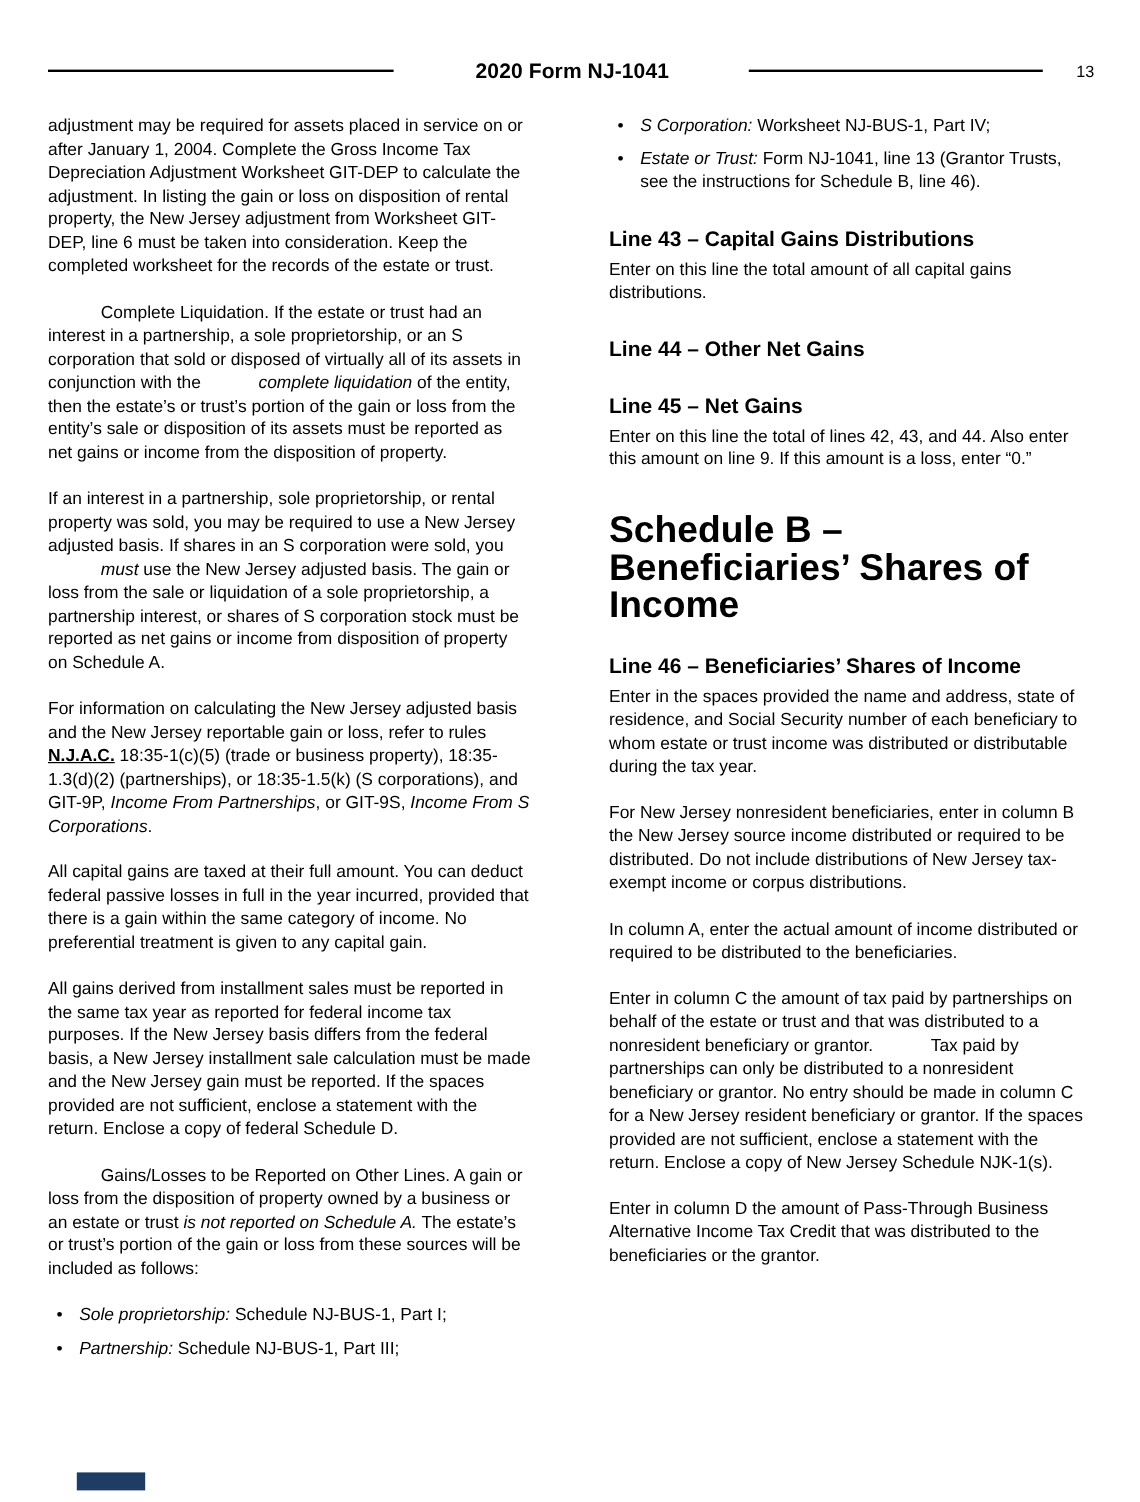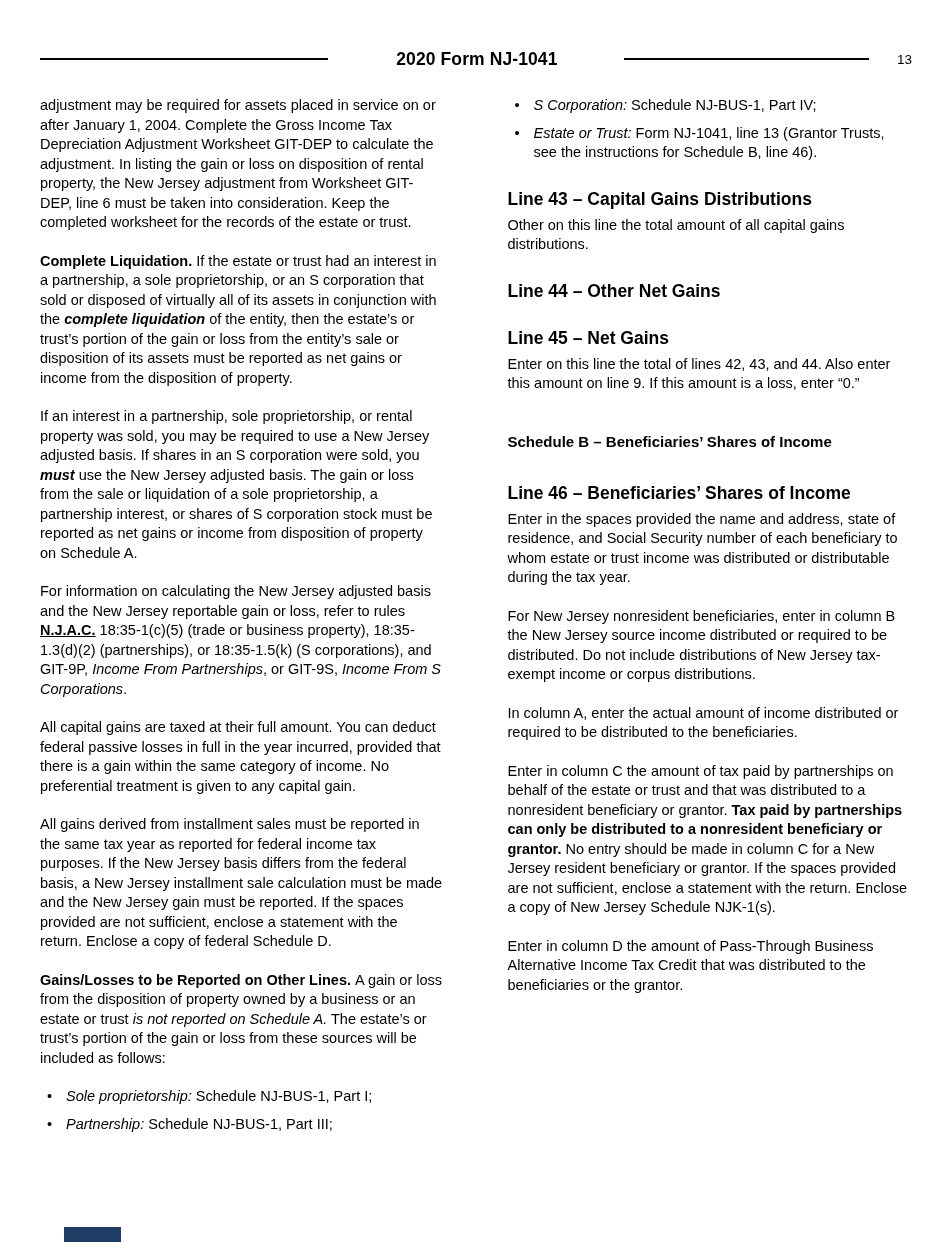--- a/index.html
+++ b/index.html
@@ -62,42 +62,42 @@
     text-align: left;
   }
   .section-heading {
     font-size: 17.5px;
     line-height: 21px;
     font-weight: bold;
     margin-top: 26px;
     margin-bottom: 6px;
   }
   .major-heading {
-    font-size: 15px;
+    font-size: 31px;
     line-height: 31px;
     font-weight: bold;
     margin-top: 32px;
     margin-bottom: 1px;
   }
   .column > .section-heading:first-child,
   .column > .para:first-child { margin-top: 0; }
   .bullet-item {
     position: relative;
     font-size: 14.5px;
     line-height: 19.5px;
     padding-left: 26px;
     margin-bottom: 8px;
   }
   .bullet-dot {
     position: absolute;
     left: 7px;
     top: 0;
     font-size: 14.5px;
   }
-  .b { font-weight: bold; }
+  .b { font-weight: normal; margin-left: 44px; }
   .i { font-style: italic; }
   .u { text-decoration: underline; font-weight: bold; }
   
   .print-mark {
     position: absolute;
     left: 64px;
     top: 1227px;
     width: 57px;
     height: 15px;
   }
@@ -120,24 +120,24 @@
         <p class="para"><span class="b">Complete Liquidation. </span><span>If the estate or trust had an interest in a partnership, a sole proprietorship, or an S corporation that sold or disposed of virtually all of its assets in conjunction with the </span><span class="b i">complete liquidation</span><span> of the entity, then the estate’s or trust’s portion of the gain or loss from the entity’s sale or disposition of its assets must be reported as net gains or income from the disposition of property.</span></p>
         <p class="para"><span>If an interest in a partnership, sole proprietorship, or rental property was sold, you may be required to use a New Jersey adjusted basis. If shares in an S corporation were sold, you </span><span class="b i">must</span><span> use the New Jersey adjusted basis. The gain or loss from the sale or liquidation of a sole proprietorship, a partnership interest, or shares of S corporation stock must be reported as net gains or income from disposition of property on Schedule A.</span></p>
         <p class="para"><span>For information on calculating the New Jersey adjusted basis and the New Jersey reportable gain or loss, refer to rules </span><span class="u">N.J.A.C.</span><span> 18:35-1(c)(5) (trade or business property), 18:35-1.3(d)(2) (partnerships), or 18:35-1.5(k) (S corporations), and GIT-9P, </span><span class="i">Income From Partnerships</span><span>, or GIT-9S, </span><span class="i">Income From S Corporations</span><span>.</span></p>
         <p class="para"><span>All capital gains are taxed at their full amount. You can deduct federal passive losses in full in the year incurred, provided that there is a gain within the same category of income. No preferential treatment is given to any capital gain.</span></p>
         <p class="para"><span>All gains derived from installment sales must be reported in the same tax year as reported for federal income tax purposes. If the New Jersey basis differs from the federal basis, a New Jersey installment sale calculation must be made and the New Jersey gain must be reported. If the spaces provided are not sufficient, enclose a statement with the return. Enclose a copy of federal Schedule D.</span></p>
         <p class="para"><span class="b">Gains/Losses to be Reported on Other Lines. </span><span>A gain or loss from the disposition of property owned by a business or an estate or trust </span><span class="i">is not reported on Schedule A.</span><span> The estate’s or trust’s portion of the gain or loss from these sources will be included as follows:</span></p>
         <div class="bullet-item"><span class="bullet-dot">•</span><span class="bullet-text"><span class="i">Sole proprietorship:</span><span> Schedule NJ-BUS-1, Part I;</span></span></div>
         <div class="bullet-item"><span class="bullet-dot">•</span><span class="bullet-text"><span class="i">Partnership:</span><span> Schedule NJ-BUS-1, Part III;</span></span></div>
       </div>
     <div class="column column-right" id="col-right">
-        <div class="bullet-item"><span class="bullet-dot">•</span><span class="bullet-text"><span class="i">S Corporation:</span><span> Schedule NJ-BUS-1, Part IV;</span></span></div>
+        <div class="bullet-item"><span class="bullet-dot">•</span><span class="bullet-text"><span class="i">S Corporation:</span><span> Worksheet NJ-BUS-1, Part IV;</span></span></div>
         <div class="bullet-item"><span class="bullet-dot">•</span><span class="bullet-text"><span class="i">Estate or Trust:</span><span> Form NJ-1041, line 13 (Grantor Trusts, see the instructions for Schedule B, line 46).</span></span></div>
         <h2 class="section-heading"><span>Line 43 – Capital Gains Distributions</span></h2>
-        <p class="para"><span>Other on this line the total amount of all capital gains distributions.</span></p>
+        <p class="para"><span>Enter on this line the total amount of all capital gains distributions.</span></p>
         <h2 class="section-heading"><span>Line 44 – Other Net Gains</span></h2>
         <h2 class="section-heading"><span>Line 45 – Net Gains</span></h2>
         <p class="para"><span>Enter on this line the total of lines 42, 43, and 44. Also enter this amount on line 9. If this amount is a loss, enter “0.”</span></p>
         <h2 class="major-heading"><span>Schedule B – Beneficiaries’ Shares of Income</span></h2>
         <h2 class="section-heading"><span>Line 46 – Beneficiaries’ Shares of Income</span></h2>
         <p class="para"><span>Enter in the spaces provided the name and address, state of residence, and Social Security number of each beneficiary to whom estate or trust income was distributed or distributable during the tax year.</span></p>
         <p class="para"><span>For New Jersey nonresident beneficiaries, enter in column B the New Jersey source income distributed or required to be distributed. Do not include distributions of New Jersey tax-exempt income or corpus distributions.</span></p>
         <p class="para"><span>In column A, enter the actual amount of income distributed or required to be distributed to the beneficiaries.</span></p>
         <p class="para"><span>Enter in column C the amount of tax paid by partnerships on behalf of the estate or trust and that was distributed to a nonresident beneficiary or grantor. </span><span class="b">Tax paid by partnerships can only be distributed to a nonresident beneficiary or grantor.</span><span> No entry should be made in column C for a New Jersey resident beneficiary or grantor. If the spaces provided are not sufficient, enclose a statement with the return. Enclose a copy of New Jersey Schedule NJK-1(s).</span></p>
         <p class="para"><span>Enter in column D the amount of Pass-Through Business Alternative Income Tax Credit that was distributed to the beneficiaries or the grantor.</span></p>

